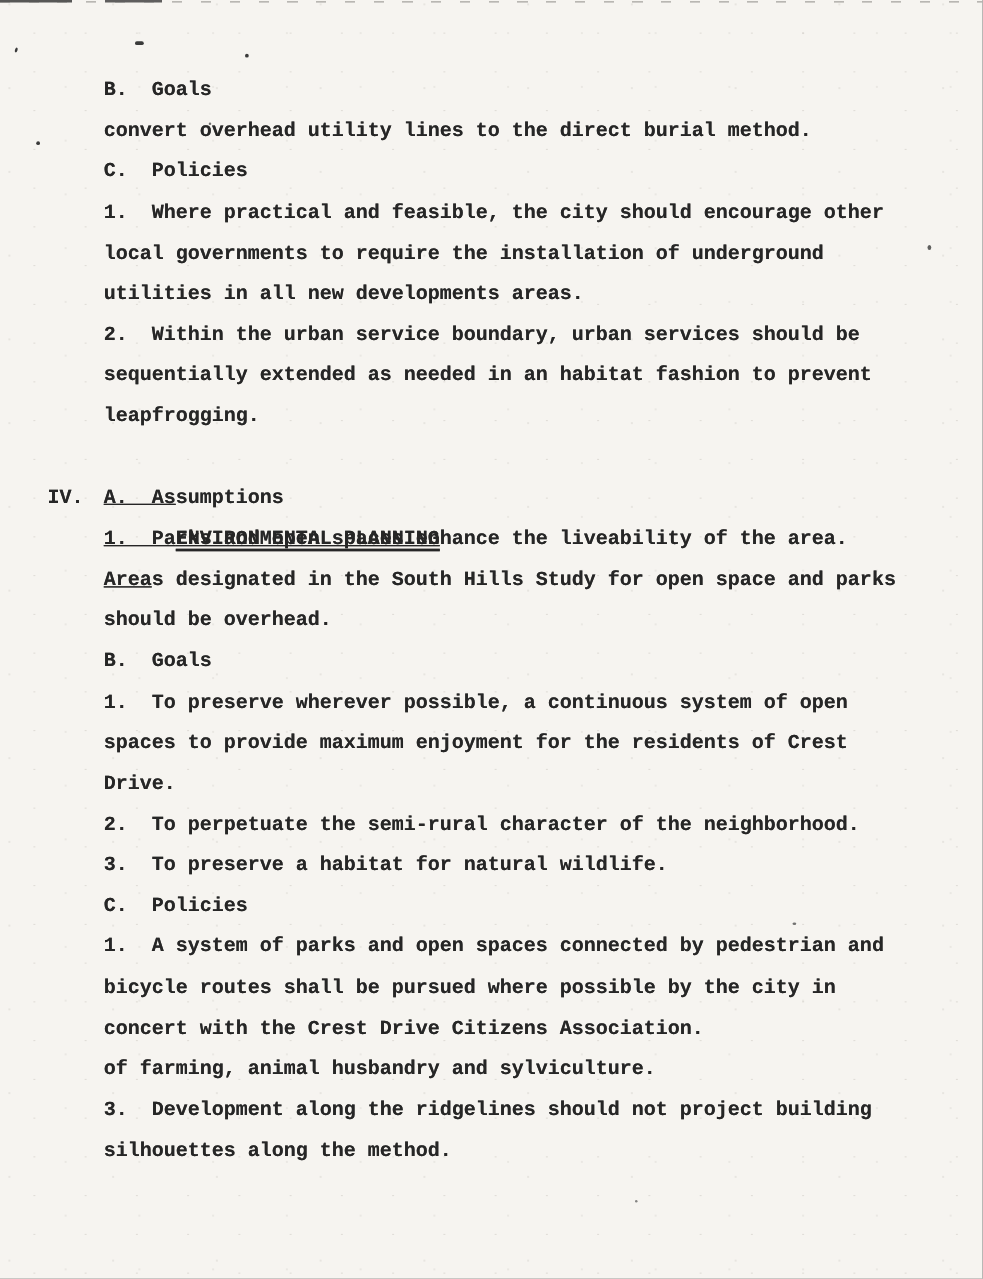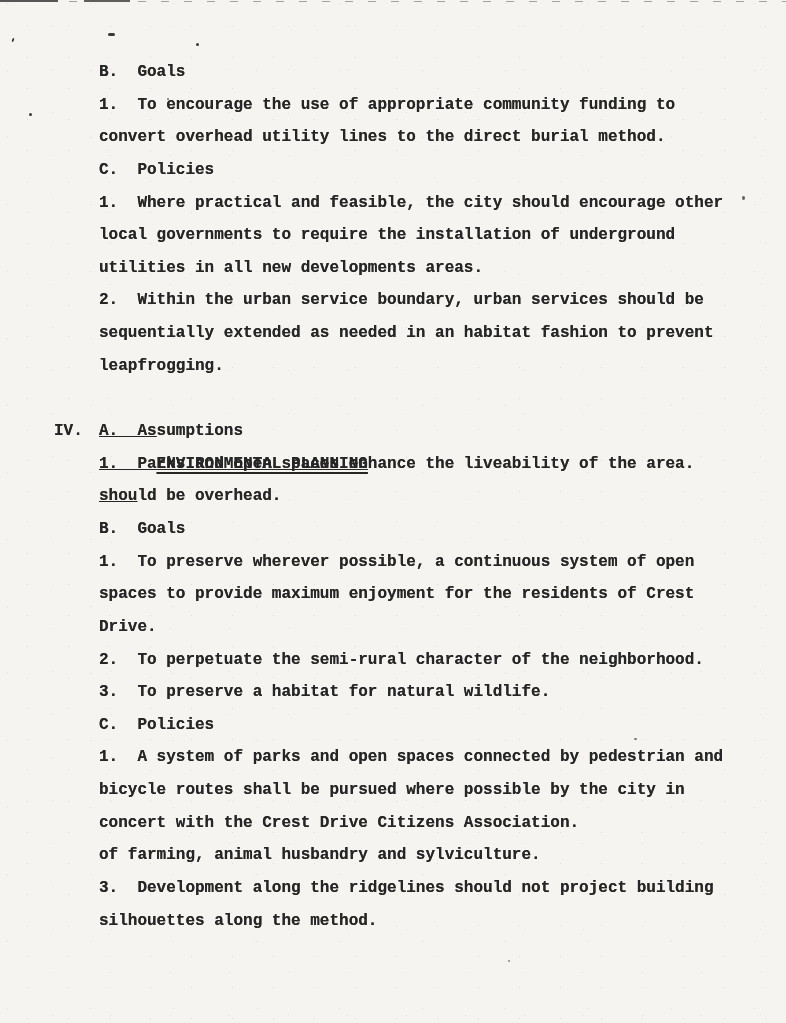--- a/index.html
+++ b/index.html
@@ -38,21 +38,21 @@
   .speck.a { left: 108px; top: 33px;  width: 7px; height: 3px; border-radius: 2px; }
   .speck.b { left: 196px; top: 43px;  width: 3px; height: 3px; }
   .speck.c { left: 29px;  top: 113px; width: 3px; height: 3px; }
   .speck.d { left: 12px;  top: 38px;  width: 2px; height: 4px; transform: rotate(20deg); }
   .speck.e { left: 742px; top: 196px; width: 3px; height: 4px; opacity: .8; }
   .speck.f { left: 167px; top: 98px;  width: 2px; height: 2px; opacity: .7; }
   .speck.g { left: 634px; top: 738px; width: 3px; height: 2px; opacity: .7; }
   .speck.h { left: 508px; top: 960px; width: 2px; height: 2px; opacity: .6; }
   .text-col {
     position: absolute;
-    left: 99px;
+    left: 83px;
     top: 56px;
     width: 687px;
   }
   .line {
     white-space: pre;
     font-size: 16px;
     font-weight: 700;
     line-height: 32.65px;
     height: 32.65px;
     letter-spacing: 0;
@@ -78,37 +78,37 @@
   <div class="speck b"></div>
   <div class="speck c"></div>
   <div class="speck d"></div>
   <div class="speck e"></div>
   <div class="speck f"></div>
   <div class="speck g"></div>
   <div class="speck h"></div>
 
   <div class="text-col">
     <div class="line">B.  Goals</div>
-    <div class="line">1.  To encourage the use of appropriate community funding to</div>
     <div class="line">convert overhead utility lines to the direct burial method.</div>
     <div class="line">C.  Policies</div>
     <div class="line">1.  Where practical and feasible, the city should encourage other</div>
     <div class="line">local governments to require the installation of underground</div>
     <div class="line">utilities in all new developments areas.</div>
     <div class="line">2.  Within the urban service boundary, urban services should be</div>
     <div class="line">sequentially extended as needed in an habitat fashion to prevent</div>
     <div class="line">leapfrogging.</div>
 
     <div class="line section-line">
       <span class="section-numeral">IV.</span>
       <span class="section-title">ENVIRONMENTAL PLANNING</span>
     </div>
 
     <div class="line">A.  Assumptions</div>
     <div class="line">1.  Parks and open spaces enhance the liveability of the area.</div>
+    <div class="line">Areas designated in the South Hills Study for open space and parks</div>
     <div class="line">should be overhead.</div>
     <div class="line">B.  Goals</div>
     <div class="line">1.  To preserve wherever possible, a continuous system of open</div>
     <div class="line">spaces to provide maximum enjoyment for the residents of Crest</div>
     <div class="line">Drive.</div>
     <div class="line">2.  To perpetuate the semi-rural character of the neighborhood.</div>
     <div class="line">3.  To preserve a habitat for natural wildlife.</div>
     <div class="line">C.  Policies</div>
     <div class="line">1.  A system of parks and open spaces connected by pedestrian and</div>
     <div class="line">bicycle routes shall be pursued where possible by the city in</div>

